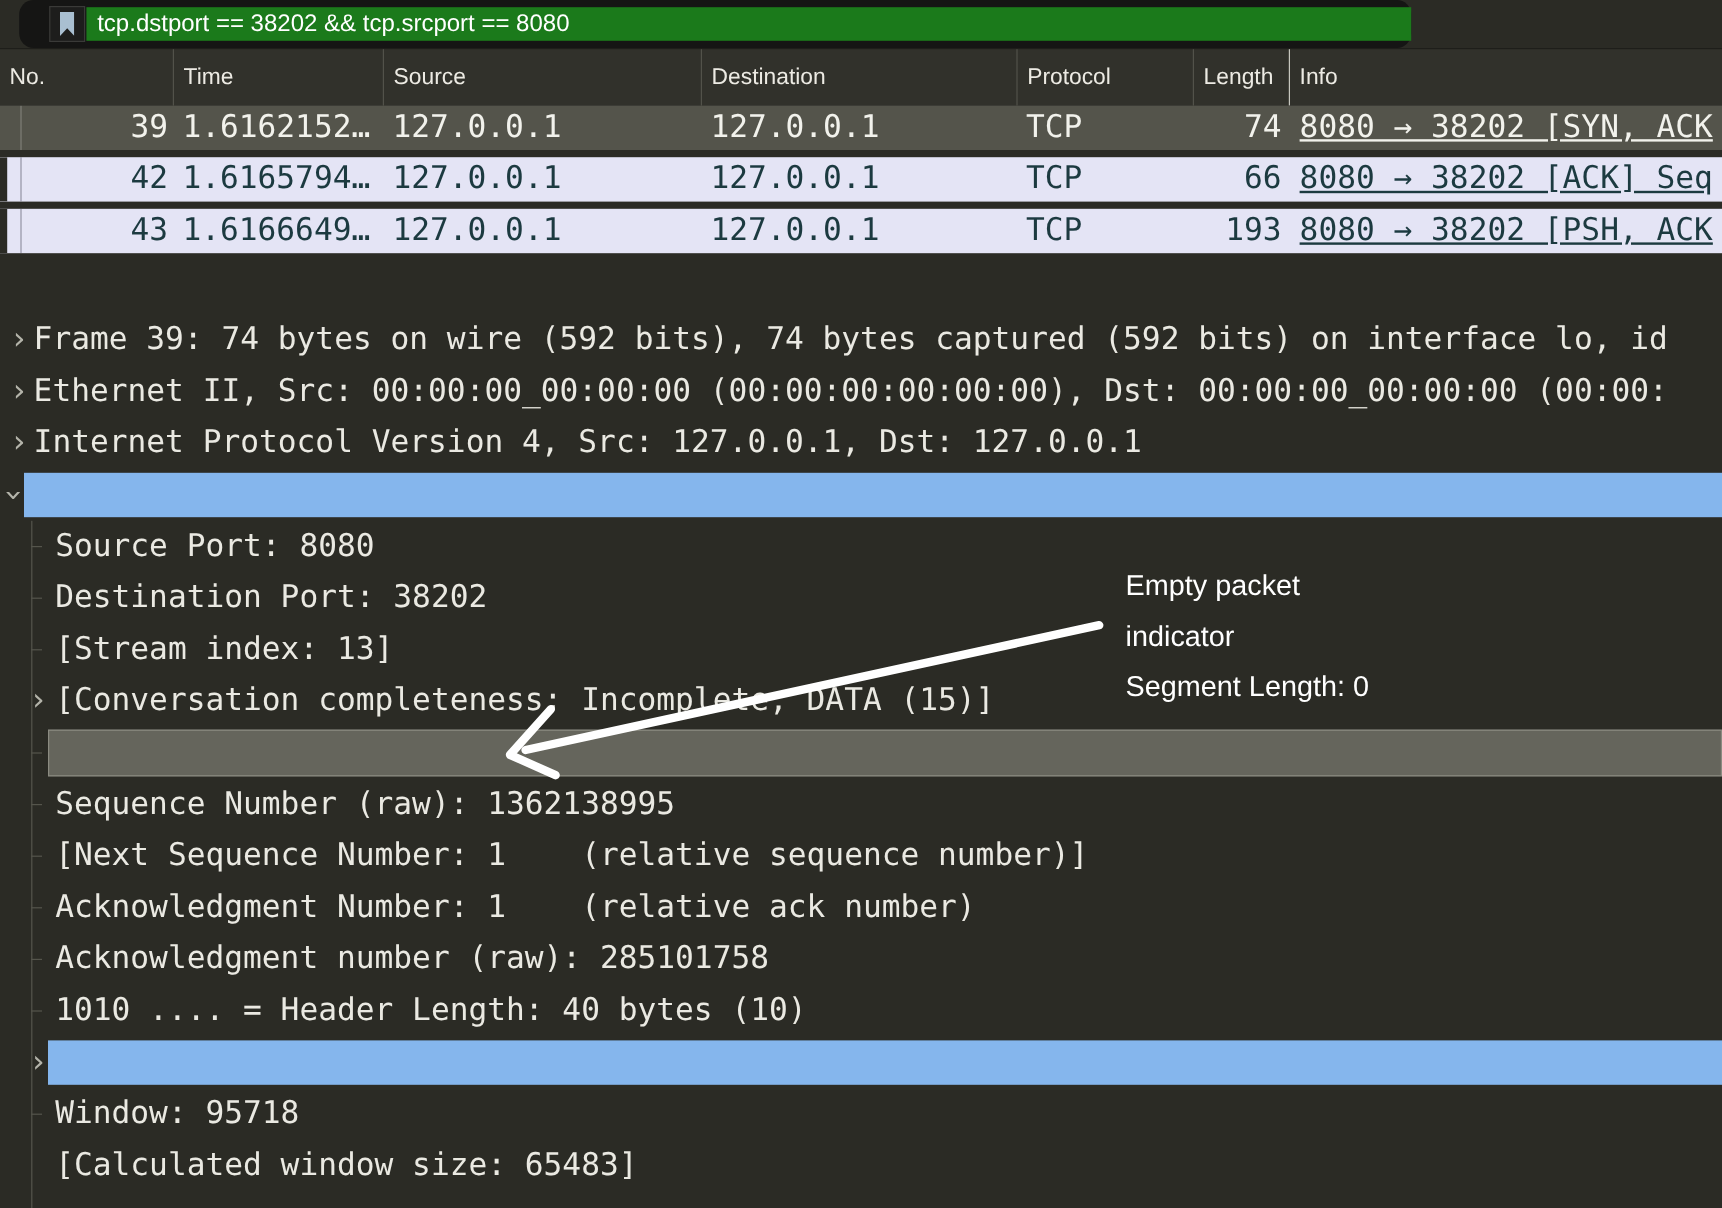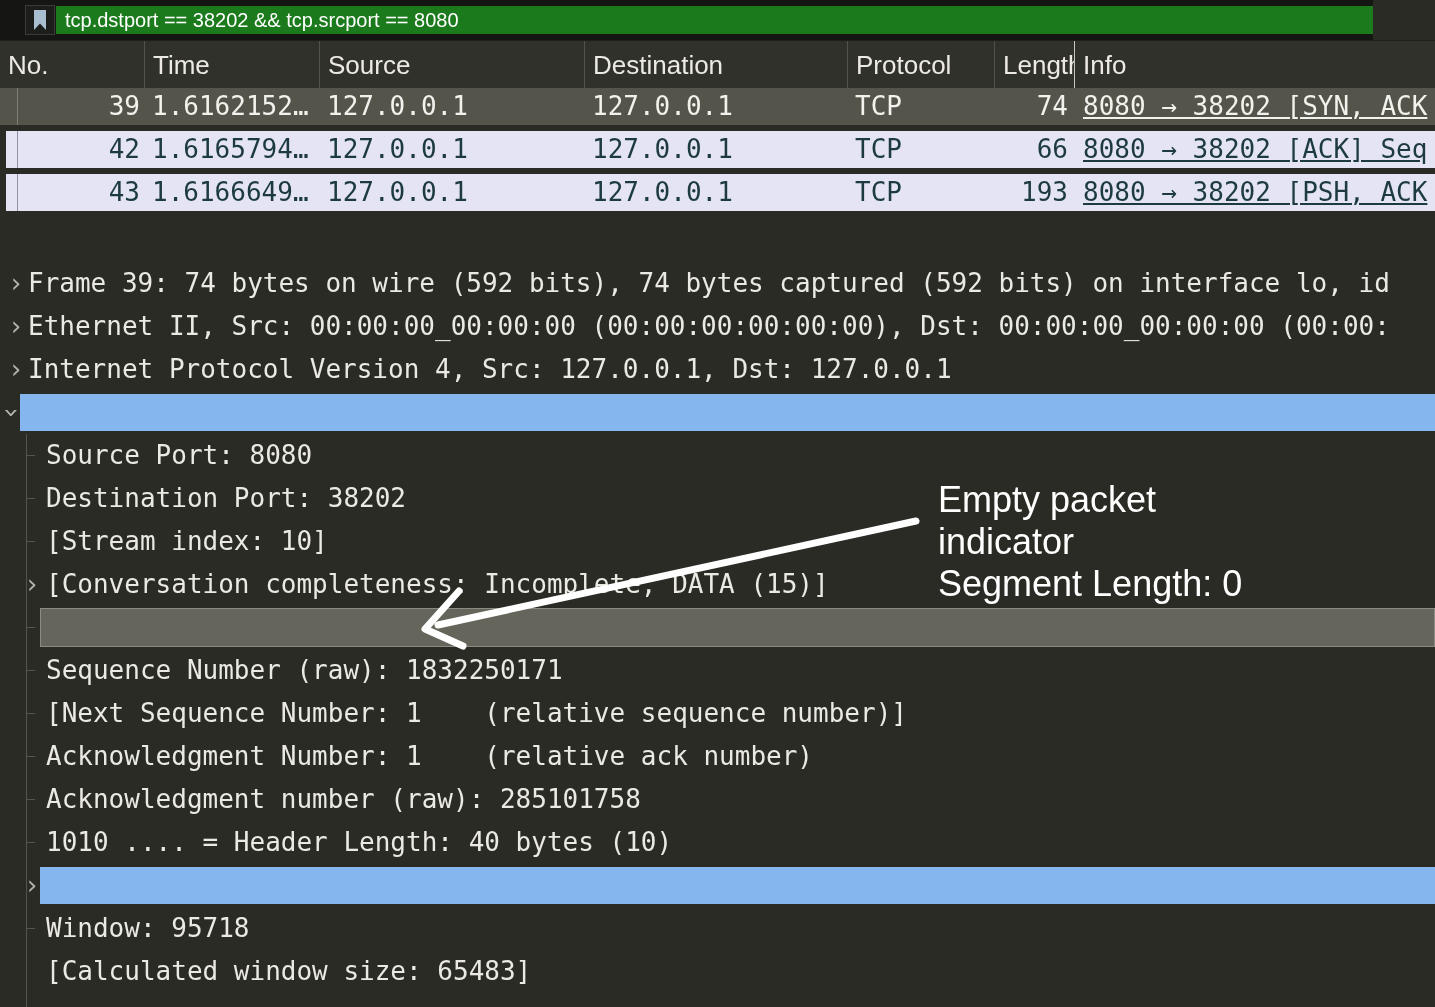--- a/index.html
+++ b/index.html
@@ -3,41 +3,41 @@
 <meta charset="utf-8">
 <style>
   html,body { margin:0; padding:0; }
   body {
     width:1435px; height:1007px; position:relative; overflow:hidden;
     background:#2b2b25;
     font-family:"DejaVu Sans Mono", monospace;
   }
 
   
-  .filterbar { position:absolute; left:0; top:0; width:1373px; height:40px; background:#151514; }
+  .filterbar { position:absolute; left:16px; top:0; width:1160px; height:40px; background:#151514;border-radius:12px; }
   .bookmark-box {
     position:absolute; left:25px; top:5px; width:30px; height:30px;
     background:#1d1d1c; border:1px solid #3a3a38; box-sizing:border-box;
   }
   .bookmark-glyph {
     position:absolute; left:8px; top:4px; width:12px; height:20px; background:#a9bfd1;
     clip-path:polygon(0 0,100% 0,100% 100%,50% 68%,0 100%);
   }
   .filter-field {
     position:absolute; left:56px; top:6px; right:0; height:28px; background:#1b7a1b;
     color:#ffffff; font-family:"Liberation Sans",sans-serif; font-size:20px;
     line-height:28px; padding-left:9px; white-space:pre; box-sizing:border-box;
   }
 
   
   .plist-header {
     position:absolute; top:40px; left:0; width:1435px; height:48px;
     display:grid; grid-template-columns:145px 175px 265px 263px 147px 80px auto;
     background:#31312b; color:#eceae3; font-family:"Liberation Sans",sans-serif;
-    font-size:26px; line-height:48px; border-top:1px solid #1e1e1a; box-sizing:border-box;
+    font-size:19px; line-height:48px; border-top:1px solid #1e1e1a; box-sizing:border-box;
   }
   .hcell { padding-left:8px; border-right:1px solid #52524a; box-sizing:border-box;
            overflow:hidden; white-space:nowrap; }
   .hcell.h-length { border-right-color:#c6c6be; }
   .hcell.h-info { border-right:none; }
 
   .plist-rows { position:absolute; top:88px; left:0; width:1435px; }
   .prow {
     position:relative; display:grid; grid-template-columns:145px 175px 265px 263px 147px 80px auto;
     height:37px; line-height:37px; font-size:26px; margin-bottom:6px;
@@ -77,22 +77,22 @@
     color:#f4f4ee; line-height:36px;
   }
   .bar-gray .t { padding-left:5px; }
   .bar-blue-child {
     position:absolute; left:40px; right:0; top:3px; height:37px;
     background:#85b6ed; color:#0b0b0b; line-height:37px;
   }
 
   
   .annotation {
-    position:absolute; left:938px; top:479px; z-index:6;
-    font-family:"Liberation Sans",sans-serif; font-size:36px; line-height:42px; color:#ffffff;
+    position:absolute; left:938px; top:468px; z-index:6;
+    font-family:"Liberation Sans",sans-serif; font-size:24px; line-height:42px; color:#ffffff;
   }
   .arrow-svg { position:absolute; left:0; top:0; width:1435px; height:1007px;
                pointer-events:none; z-index:5; }
 </style>
 </head>
 <body>
 
 <div class="filterbar">
   <div class="bookmark-box">
     <div class="bookmark-glyph"></div>
@@ -166,37 +166,37 @@
   <div class="dl child">
     <span class="tick"></span>
     <span class="txt">Source Port: 8080</span>
   </div>
   <div class="dl child">
     <span class="tick"></span>
     <span class="txt">Destination Port: 38202</span>
   </div>
   <div class="dl child">
     <span class="tick"></span>
-    <span class="txt">[Stream index: 10]</span>
+    <span class="txt">[Stream index: 13]</span>
   </div>
   <div class="dl child">
     <span class="exp child-pos">›</span>
     <span class="txt">[Conversation completeness: Incomplete, DATA (15)]</span>
   </div>
 
   <div class="dl child">
     <span class="tick"></span>
     <div class="bar-gray">
       <span class="t">[TCP Segment Len: 0]</span>
     </div>
   </div>
 
   <div class="dl child">
     <span class="tick"></span>
-    <span class="txt">Sequence Number (raw): 1832250171</span>
+    <span class="txt">Sequence Number (raw): 1362138995</span>
   </div>
   <div class="dl child">
     <span class="tick"></span>
     <span class="txt">[Next Sequence Number: 1    (relative sequence number)]</span>
   </div>
   <div class="dl child">
     <span class="tick"></span>
     <span class="txt">Acknowledgment Number: 1    (relative ack number)</span>
   </div>
   <div class="dl child">

